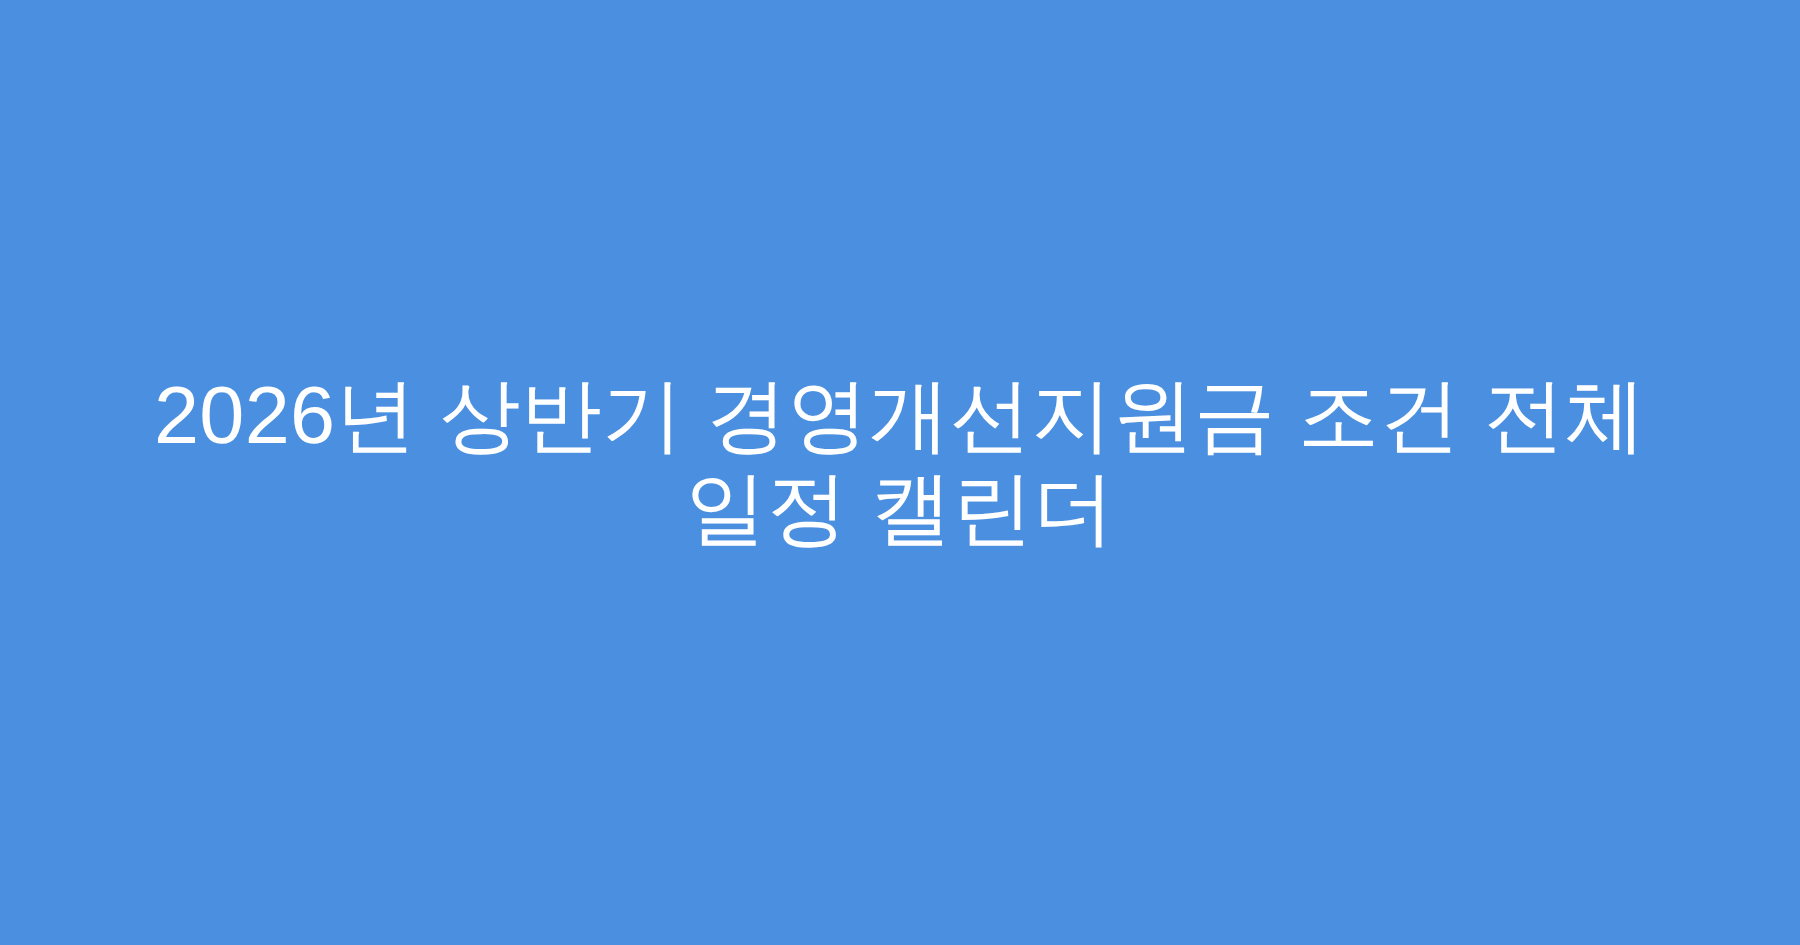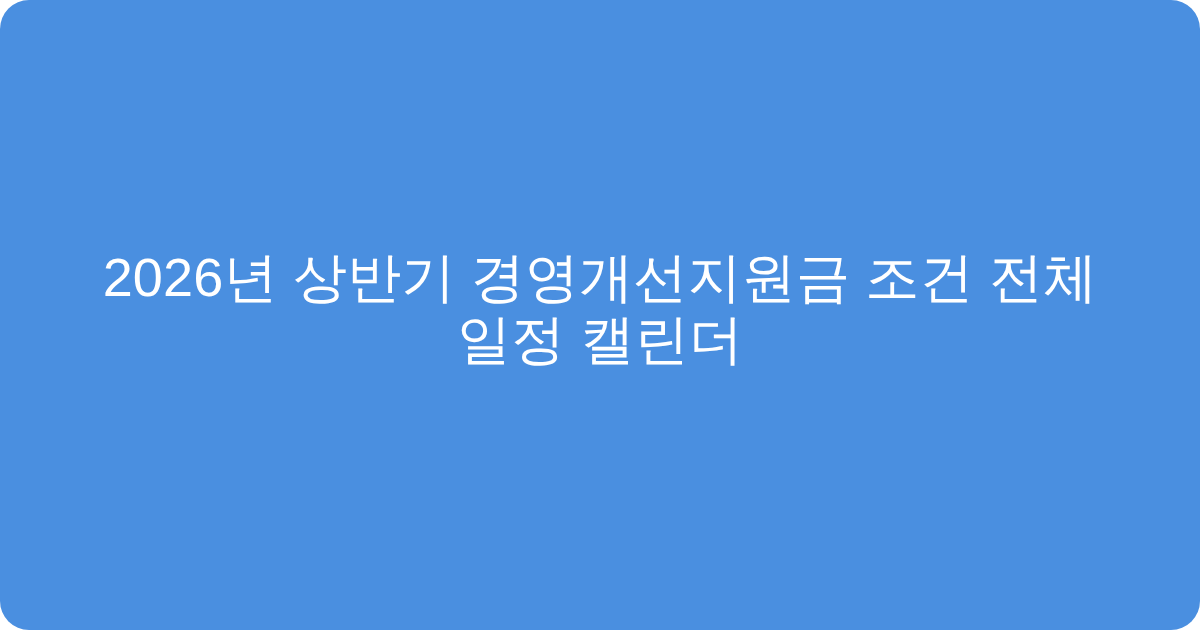--- a/index.html
+++ b/index.html
@@ -17,21 +17,20 @@
 
   .og-card {
     position: relative;
     box-sizing: border-box;
     width: 1200px;
     height: 630px;
     display: flex;
     align-items: center;
     justify-content: center;
     background-color: #4a8fe0;
-    border-radius: 29px;
   }
 
   .og-card__inner {
     width: 1040px;
     display: flex;
     flex-direction: column;
     align-items: center;
     justify-content: center;
     
     transform: translateY(-7px);

